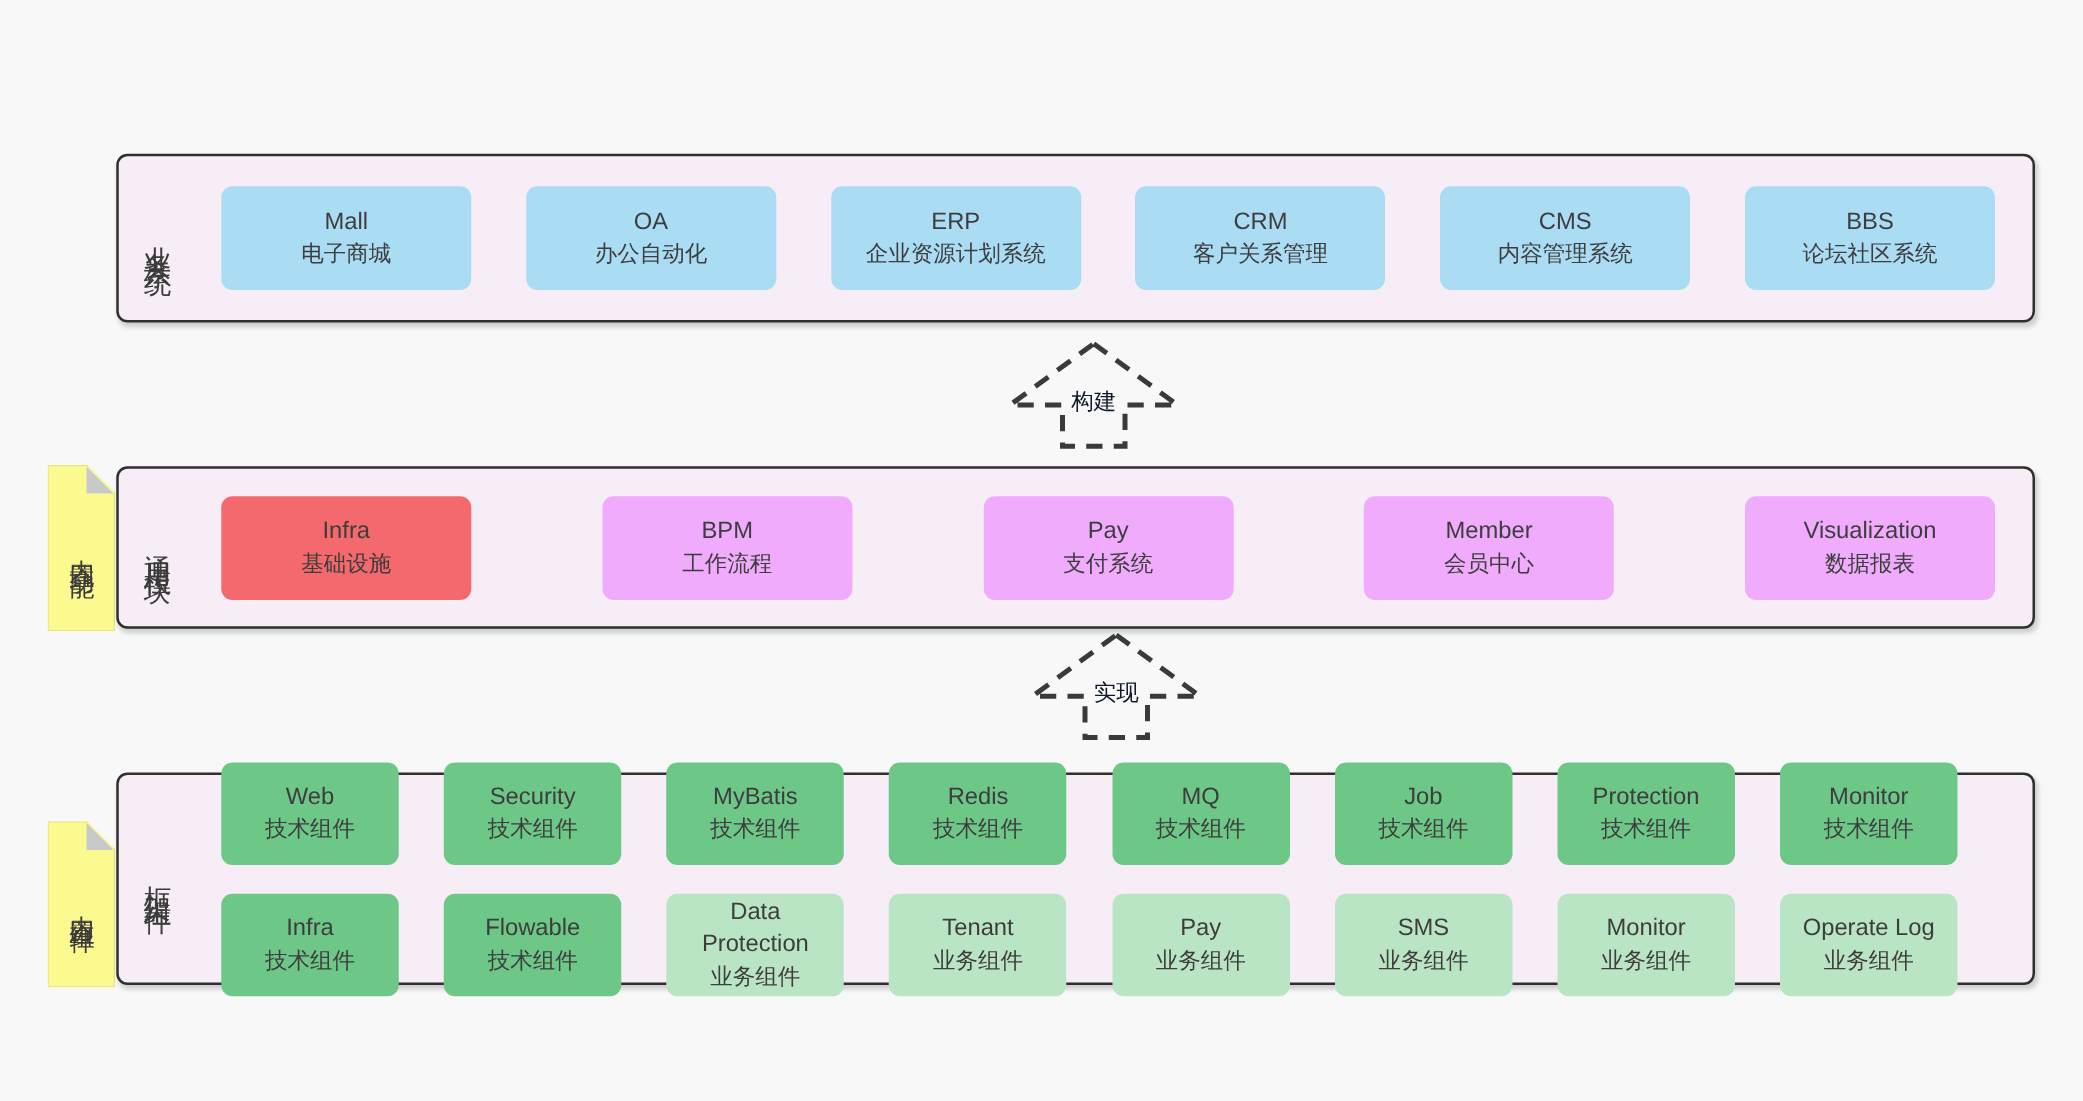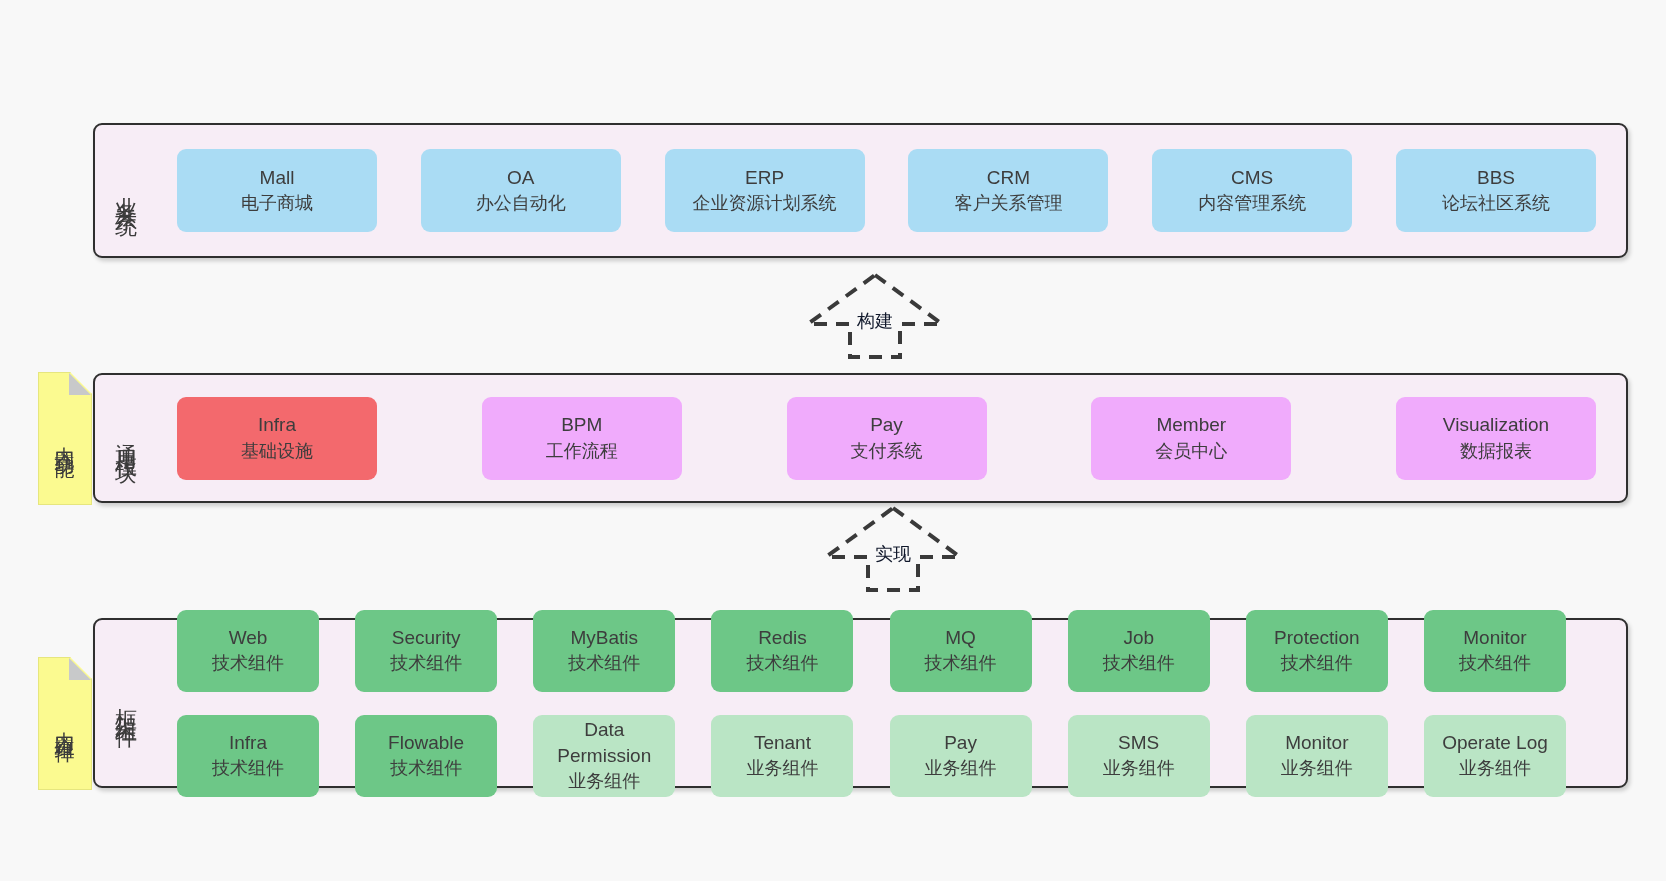--- a/index.html
+++ b/index.html
@@ -181,21 +181,21 @@
       <div class="boxes">
         <div class="box box-s green">
           <div class="box-title">Infra</div>
           <div class="box-sub">技术组件</div>
         </div>
         <div class="box box-s green">
           <div class="box-title">Flowable</div>
           <div class="box-sub">技术组件</div>
         </div>
         <div class="box box-s green-light">
-          <div class="box-title">Data Permission</div>
+          <div class="box-title">Data Protection</div>
           <div class="box-sub">业务组件</div>
         </div>
         <div class="box box-s green-light">
           <div class="box-title">Tenant</div>
           <div class="box-sub">业务组件</div>
         </div>
         <div class="box box-s green-light">
           <div class="box-title">Pay</div>
           <div class="box-sub">业务组件</div>
         </div>

